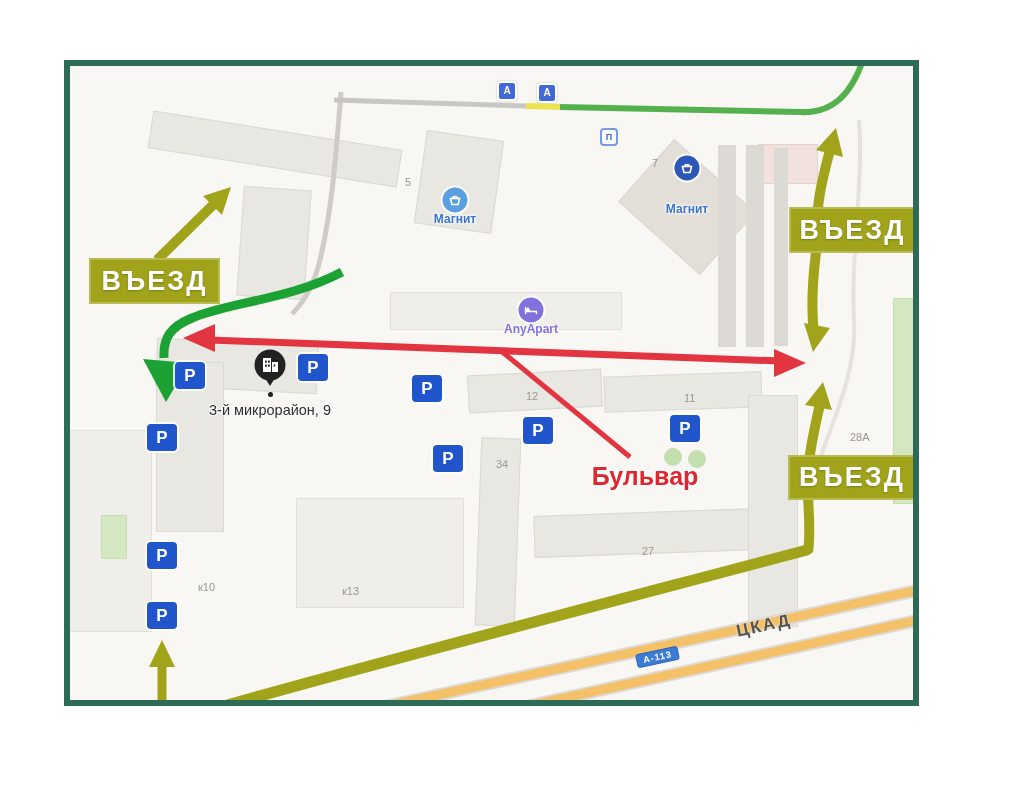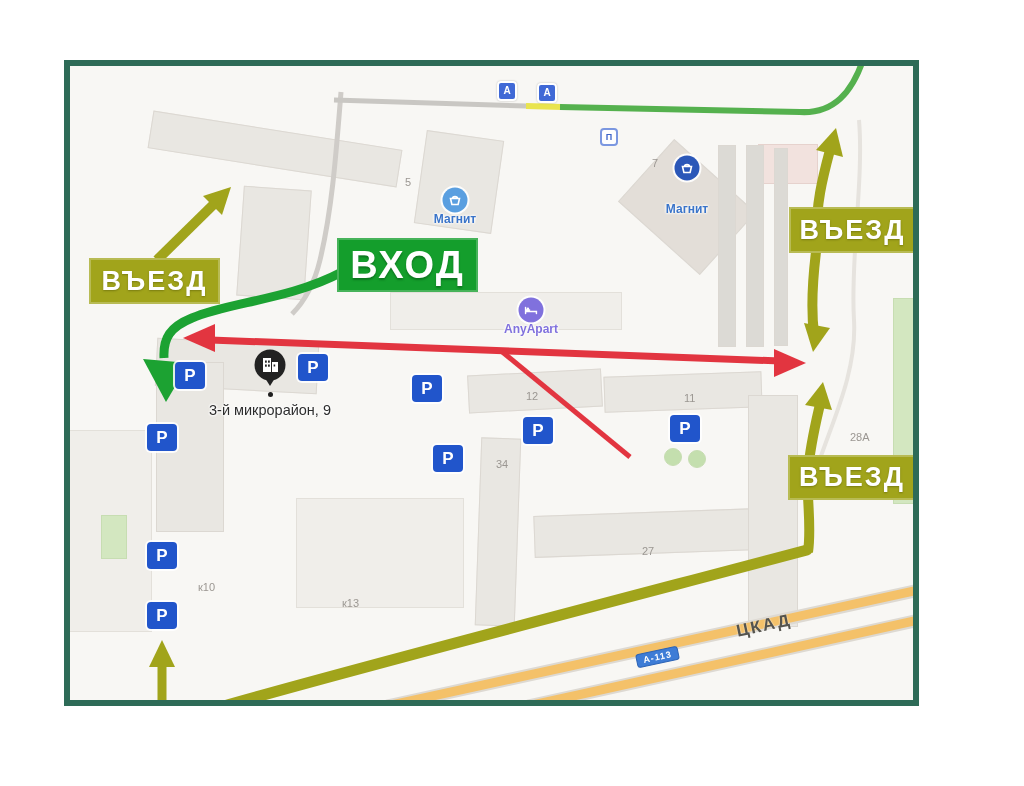--- a/index.html
+++ b/index.html
@@ -100,21 +100,21 @@
   <div class="road-name" style="left:672px;top:556px;">ЦКАД</div>
   <div class="road-badge" style="left:572px;top:590px;">А-113</div>
 
   <div class="bnum" style="left:341px;top:116px;">5</div>
   <div class="bnum" style="left:588px;top:97px;">7</div>
   <div class="bnum" style="left:462px;top:330px;">12</div>
   <div class="bnum" style="left:620px;top:332px;">11</div>
   <div class="bnum" style="left:432px;top:398px;">34</div>
   <div class="bnum" style="left:578px;top:485px;">27</div>
   <div class="bnum" style="left:134px;top:521px;">к10</div>
-  <div class="bnum" style="left:278px;top:537px;">к13</div>
+  <div class="bnum" style="left:278px;top:525px;">к13</div>
   <div class="bnum" style="left:786px;top:371px;">28А</div>
 
   <svg class="layer arrows" width="855" height="646" viewBox="0 0 855 646">
 
     <line x1="146" y1="280" x2="716" y2="301" stroke="#e23540" stroke-width="7"></line>
     <polygon points="119,278 151,264 151,292" fill="#e23540"></polygon>
     <polygon points="742,303 710,289 710,317" fill="#e23540"></polygon>
 
     <line x1="436" y1="290" x2="566" y2="397" stroke="#e23540" stroke-width="5"></line>
 
@@ -134,22 +134,22 @@
     <line x1="98" y1="648" x2="98" y2="604" stroke="#a1a41b" stroke-width="9"></line>
     <polygon points="98,580 85,607 111,607" fill="#a1a41b"></polygon>
 
     <path d="M 278,212 C 225,240 165,242 128,258 C 106,267 99,278 100,298" fill="none" stroke="#1ca232" stroke-width="9"></path>
     <polygon points="79,299 125,303 102,342" fill="#1ca232"></polygon>
   </svg>
 
   <div class="tag-olive" style="left:25px;top:198px;width:131px;height:46px;">ВЪЕЗД</div>
   <div class="tag-olive" style="left:725px;top:147px;width:127px;height:46px;">ВЪЕЗД</div>
   <div class="tag-olive" style="left:724px;top:395px;width:128px;height:45px;">ВЪЕЗД</div>
-  <div class="tag-green" style="left:273px;top:178px;width:141px;height:54px;">ВХОД</div>
-
+
+  <div class="red-label" style="left:501px;top:402px;width:160px;">Бульвар</div>
 
   <div class="p-icon" style="left:111px;top:302px;">P</div>
   <div class="p-icon" style="left:234px;top:294px;">P</div>
   <div class="p-icon" style="left:348px;top:315px;">P</div>
   <div class="p-icon" style="left:83px;top:364px;">P</div>
   <div class="p-icon" style="left:369px;top:385px;">P</div>
   <div class="p-icon" style="left:459px;top:357px;">P</div>
   <div class="p-icon" style="left:606px;top:355px;">P</div>
   <div class="p-icon" style="left:83px;top:482px;">P</div>
   <div class="p-icon" style="left:83px;top:542px;">P</div>

